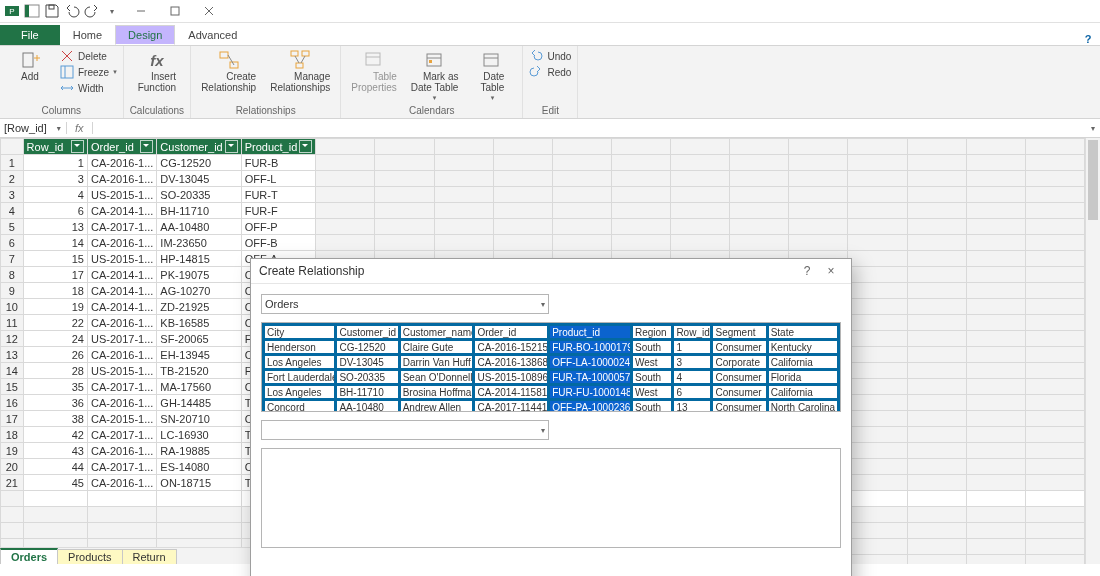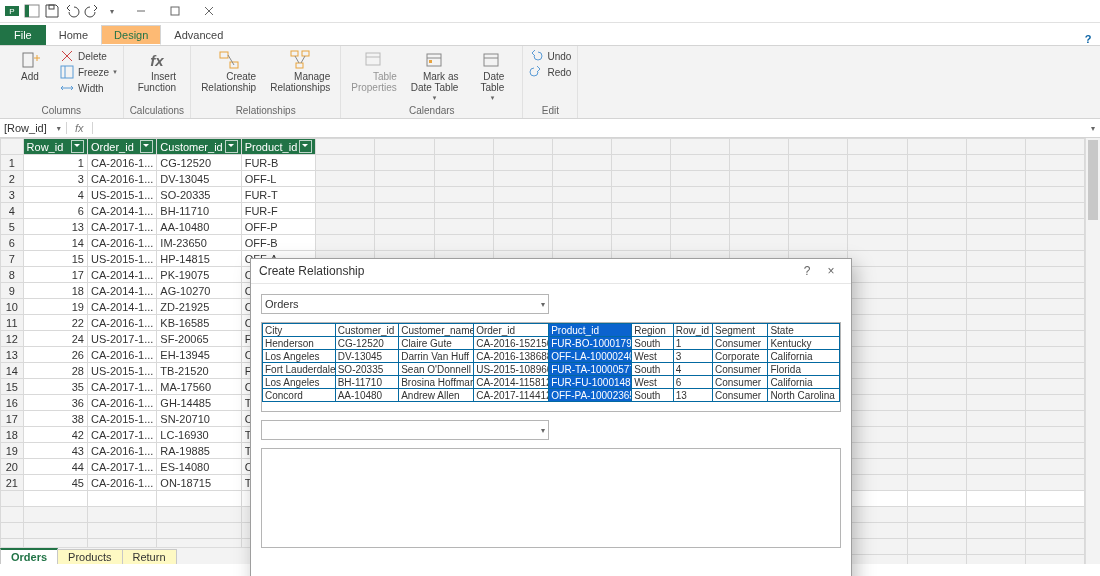--- a/index.html
+++ b/index.html
@@ -7,22 +7,22 @@
   .titlebar .qat{display:flex;align-items:center;gap:4px;padding:0 4px}
   .qat-icon{width:16px;height:16px;display:inline-flex;align-items:center;justify-content:center;color:#217346;font-size:11px}
   .qat-icon.win{color:#444}
   .titlebar .title{flex:1;text-align:left;padding-left:6px;color:#666}
   .titlebar .winbtns{display:flex}
   .winbtn{width:34px;height:22px;display:flex;align-items:center;justify-content:center;color:#666;font-size:10px}
   .winbtn svg{width:10px;height:10px;stroke:#666;stroke-width:1;fill:none}
 
   .tabs{height:22px;display:flex;align-items:flex-end;background:#fff;border-bottom:1px solid #d4d4d4}
   .tab{padding:3px 12px;font-size:11px;color:#444;border:1px solid transparent}
-  .tab.file{background:#217346;color:#fff;border:none;padding:4px 14px}
-  .tab.active{background:#fdba74;border:1px solid #d4d4d4;border-bottom:1px solid #fff;color:#217346}
+  .tab.file{background:#217346;color:#fff;border:none;padding:4px 21px}
+  .tab.active{background:#c4b5fd;border:1px solid #d4d4d4;border-bottom:1px solid #fff;color:#217346}
   .tabs .help{margin-left:auto;width:24px;text-align:center;color:#0b63a5;font-weight:bold}
 
   .ribbon{height:72px;background:#f3f3f3;border-bottom:1px solid #d4d4d4;display:flex}
   .rgroup{border-right:1px solid #e1e1e1;padding:2px 6px 0 6px;display:flex;flex-direction:column;justify-content:space-between;align-items:center}
   .rgroup .items{display:flex;gap:6px;align-items:flex-start}
   .rgroup .glabel{font-size:10px;color:#666;text-align:center;padding:1px 0 2px 0}
   .rbtn{display:flex;flex-direction:column;align-items:center;gap:1px;padding:2px 4px;min-width:40px}
   .rbtn .ic{width:20px;height:20px;display:flex;align-items:center;justify-content:center}
   .rbtn .lbl{font-size:10px;line-height:11px;text-align:right;color:#444;white-space:pre-line}
   .vstack{display:flex;flex-direction:column;gap:0;align-items:flex-start}
@@ -66,21 +66,21 @@
   .dlg-title{height:24px;display:flex;align-items:center;padding:0 8px;border-bottom:1px solid #e6e6e6;font-size:12px}
   .dlg-title .spacer{flex:1}
   .dlg-title .tb{width:24px;text-align:center;color:#666}
   .dlg-body{padding:10px 10px 6px 10px;flex:1;display:flex;flex-direction:column;gap:8px}
   .dlg-instr{font-size:11px;color:#333}
   .combo{width:280px;height:18px;border:1px solid #b5b5b5;display:flex;align-items:center;padding:0 3px;font-size:11px;background:#fff}
   .combo .dd{margin-left:auto;font-size:8px;color:#666}
   .preview{border:1px solid #b5b5b5;height:88px;overflow:hidden}
   .preview.empty{height:98px;background:#fff}
   table.ptab{border-collapse:collapse;width:100%;table-layout:fixed}
-  .ptab th,.ptab td{border:1px solid #0369a1;height:12px;font-size:10px;padding:0 2px;white-space:nowrap;overflow:hidden;text-align:left}
+  .ptab th,.ptab td{border:3px solid #0369a1;height:12px;font-size:10px;padding:0 2px;white-space:nowrap;overflow:hidden;text-align:left}
   .ptab th{background:#fff;font-weight:normal}
   .ptab th.sel,.ptab td.sel{background:#0b63ce;color:#fff}
 </style>
 </head>
 <body>
 
 <div class="titlebar">
   <div class="qat">
     <span class="qat-icon">
         <svg viewBox="0 0 16 16">

